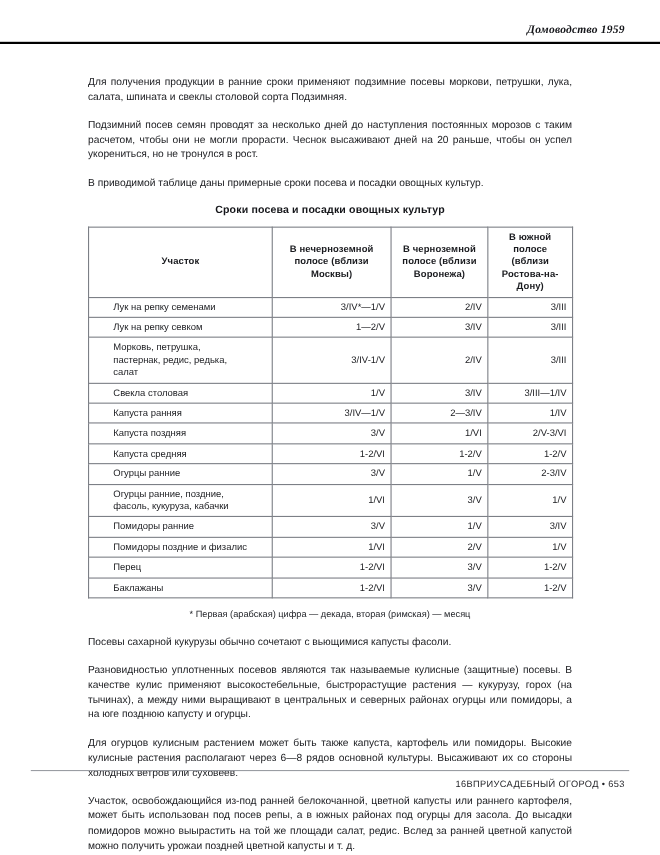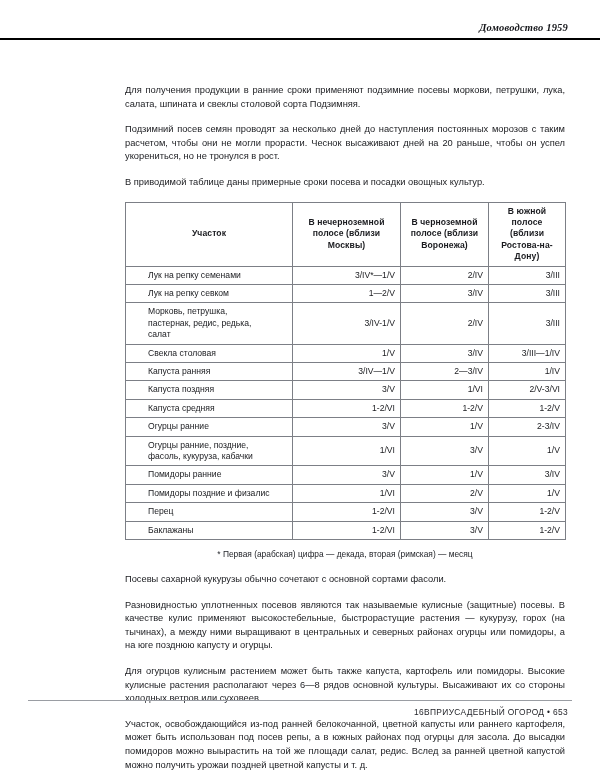--- a/index.html
+++ b/index.html
@@ -47,23 +47,22 @@
     top: 16px;
     width: 600px;
     height: 2px;
     background: #000000;
   }
 
   
   .content {
     position: absolute;
     left: 80px;
-    top: 84px;
+    top: 68px;
     width: 440px;
-    margin-left: 45px;
   }
 
   p.body {
     margin: 0 0 12px 0;
     font-size: 9.3px;
     line-height: 13.6px;
     text-align: justify;
     text-justify: inter-word;
     color: #1a1b1f;
   }
@@ -157,20 +156,21 @@
     <div class="runhead-text">Домоводство 1959</div>
     <div class="runhead-rule"></div>
   </div>
 
   <div class="content">
 
     <p class="body">Для получения продукции в ранние сроки применяют подзимние посевы моркови, петрушки, лука, салата, шпината и свеклы столовой сорта Подзимняя.</p>
     <p class="body">Подзимний посев семян проводят за несколько дней до наступления постоянных морозов с таким расчетом, чтобы они не могли прорасти. Чеснок высаживают дней на 20 раньше, чтобы он успел укорениться, но не тронулся в рост.</p>
     <p class="body">В приводимой таблице даны примерные сроки посева и посадки овощных культур.</p>
 
+    <div class="table-caption">Сроки посева и посадки овощных культур</div>
 
     <table class="sched">
       <colgroup>
         <col class="c0">
           <col class="c1">
           <col class="c2">
           <col class="c3">
       </colgroup>
       <thead>
         <tr>
@@ -257,21 +257,21 @@
           <td class="crop">Баклажаны</td>
           <td class="date">1-2/VI</td>
           <td class="date">3/V</td>
           <td class="date">1-2/V</td>
         </tr>
       </tbody>
     </table>
 
     <div class="footnote">* Первая (арабская) цифра — декада, вторая (римская) — месяц</div>
 
-    <p class="body">Посевы сахарной кукурузы обычно сочетают с основной сортами фасоли.</p>
+    <p class="body">Посевы сахарной кукурузы обычно сочетают с вьющимися капусты фасоли.</p>
     <p class="body">Разновидностью уплотненных посевов являются так называемые кулисные (защитные) посевы. В качестве кулис применяют высокостебельные, быстрорастущие растения — кукурузу, горох (на тычинах), а между ними выращивают в центральных и северных районах огурцы или помидоры, а на юге позднюю капусту и огурцы.</p>
     <p class="body">Для огурцов кулисным растением может быть также капуста, картофель или помидоры. Высокие кулисные растения располагают через 6—8 рядов основной культуры. Высаживают их со стороны холодных ветров или суховеев.</p>
     <p class="body last">Участок, освобождающийся из-под ранней белокочанной, цветной капусты или раннего картофеля, может быть использован под посев репы, а в южных районах под огурцы для засола. До высадки помидоров можно выырастить на той же площади салат, редис. Вслед за ранней цветной капустой можно получить урожаи поздней цветной капусты и т. д.</p>
 
   </div>
 
   <div class="runfoot">
     <div class="runfoot-rule"></div>
     <div class="runfoot-text">16ВПРИУСАДЕБНЫЙ ОГОРОД • 653</div>
   </div>

